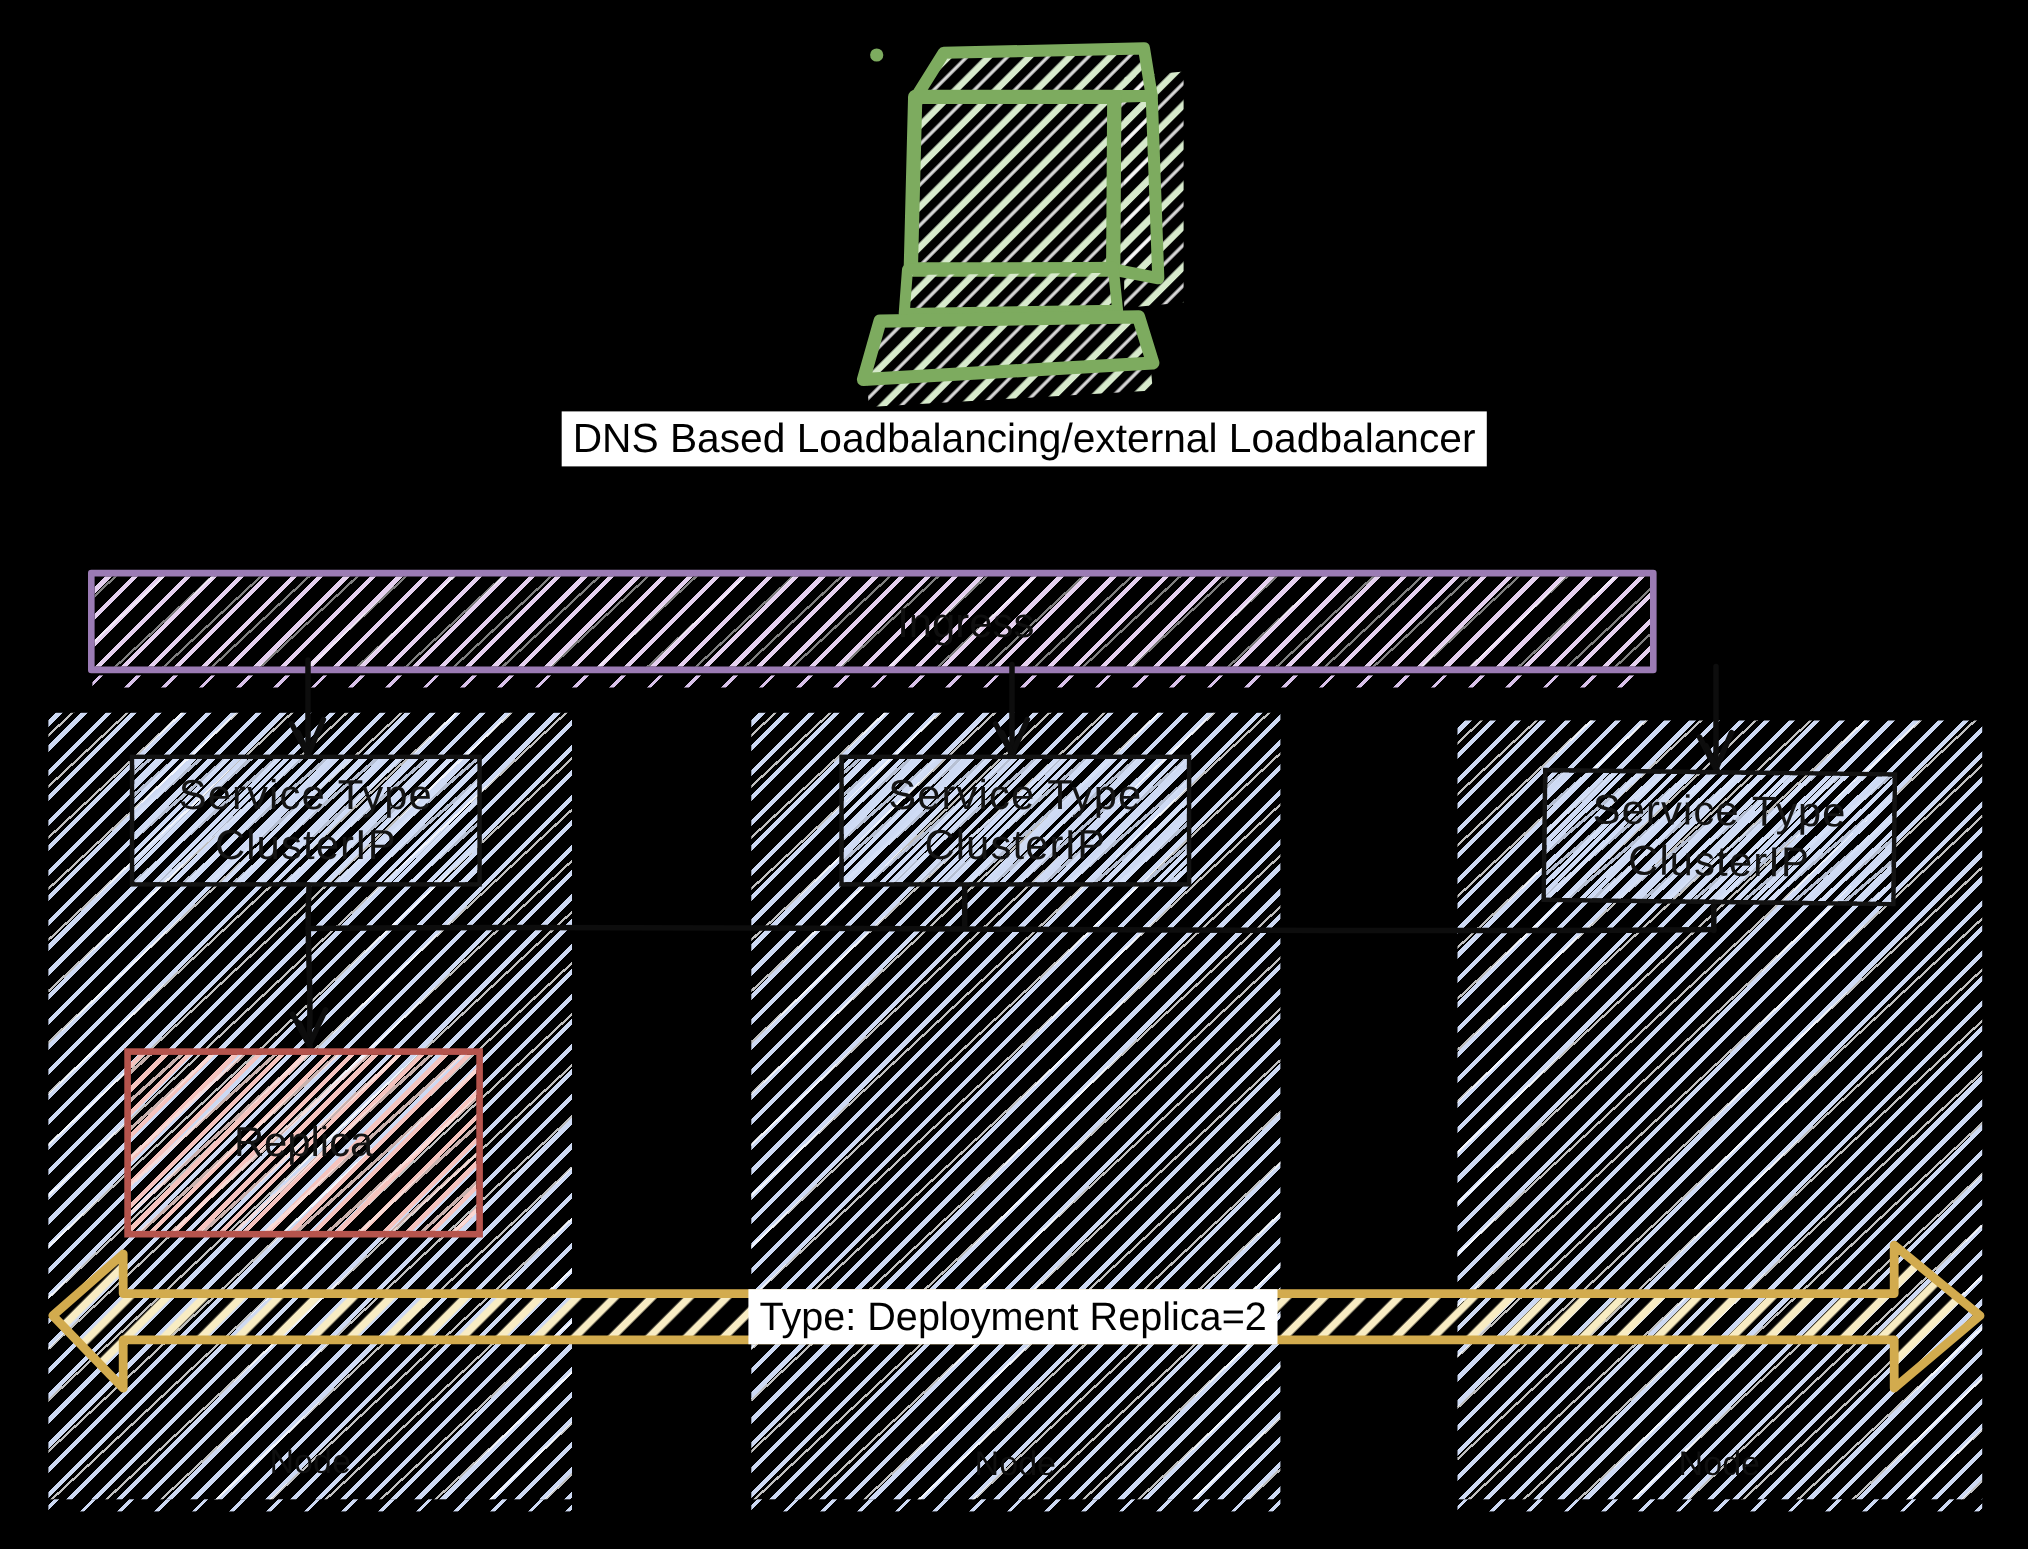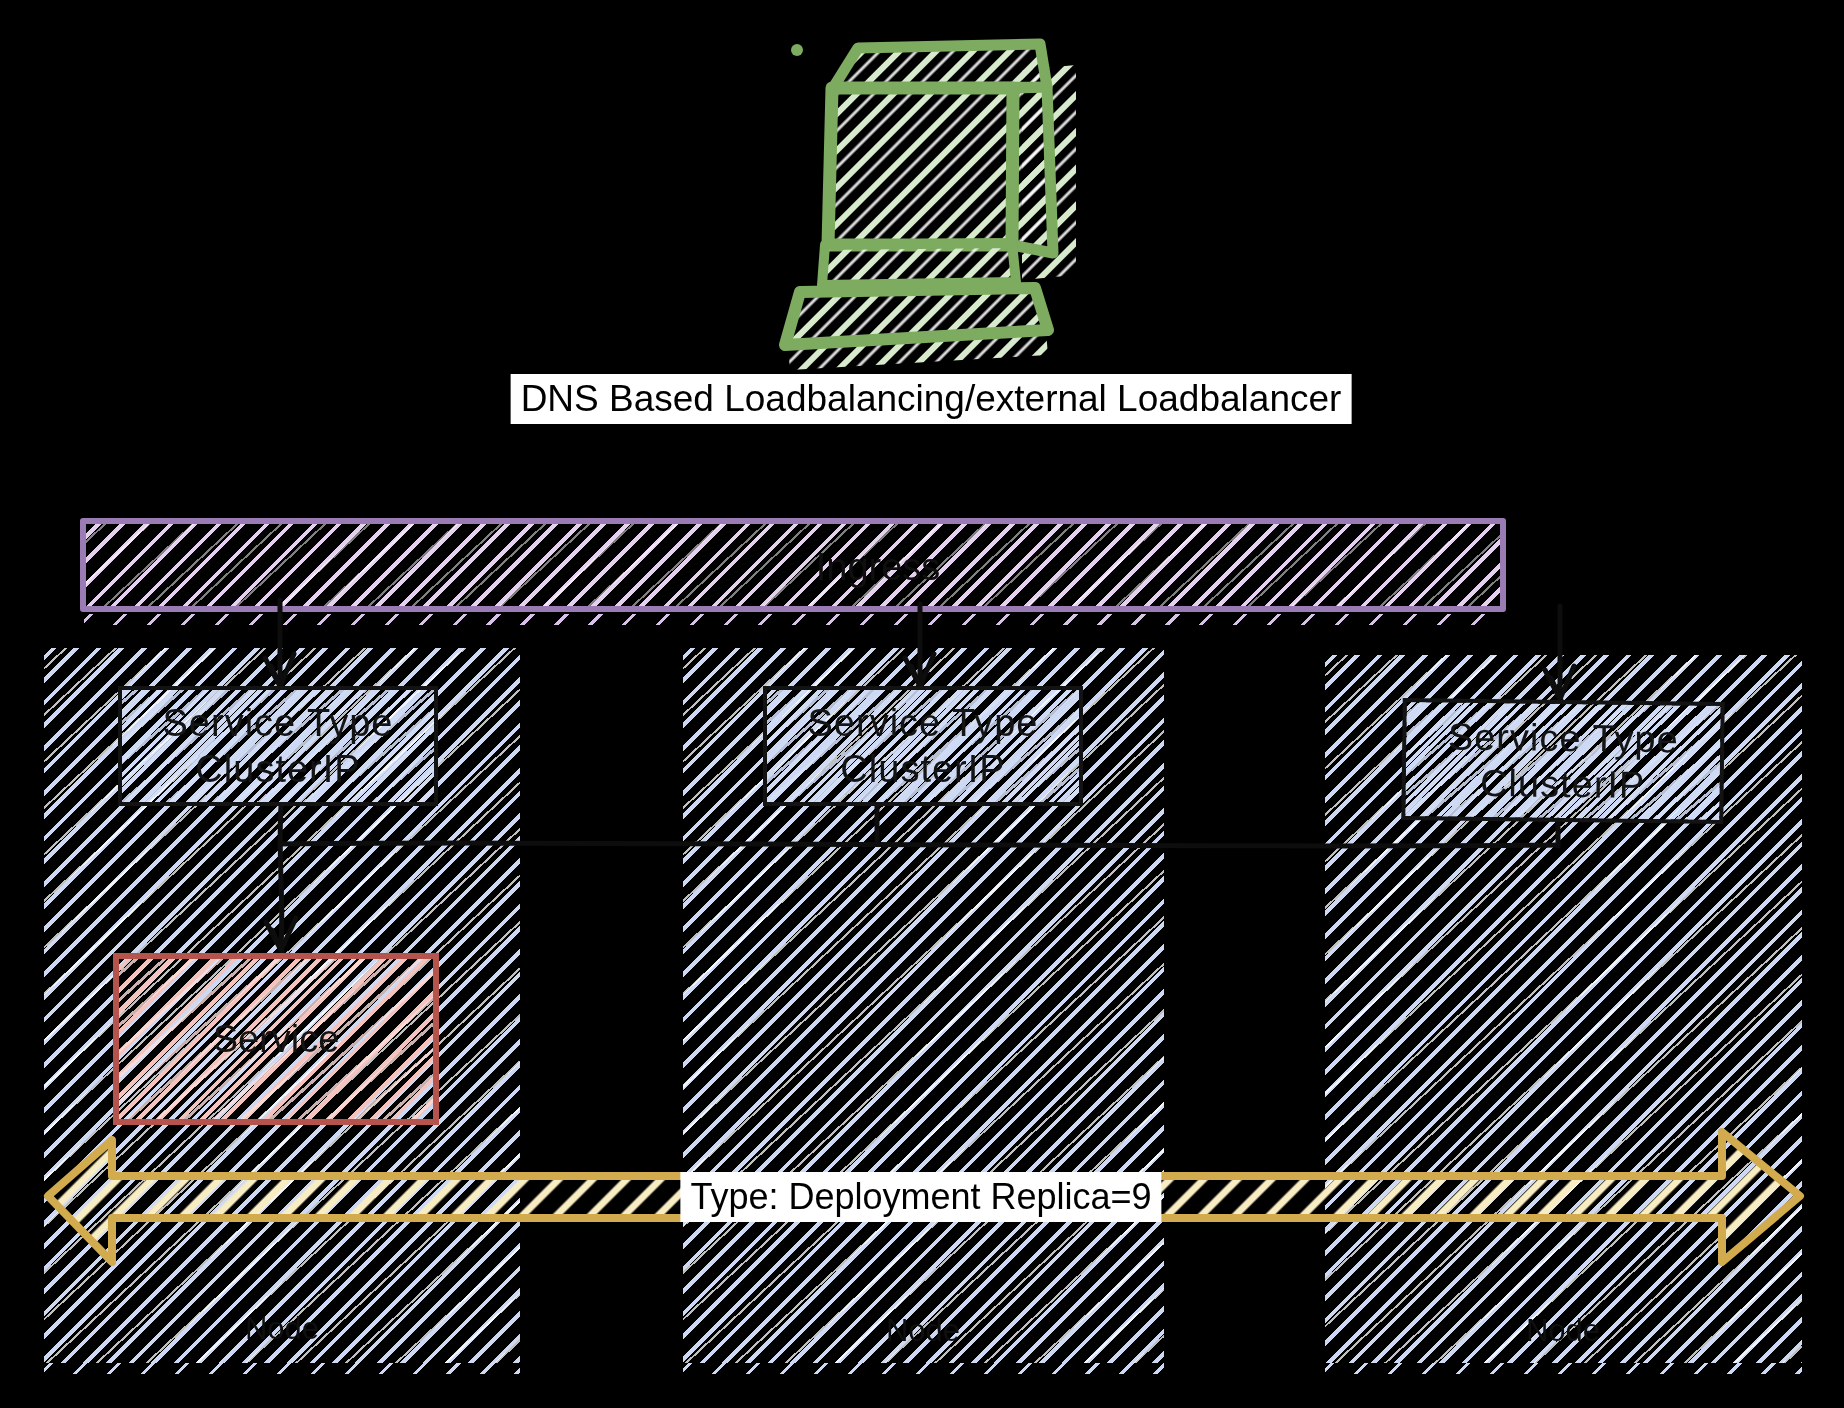--- a/index.html
+++ b/index.html
@@ -132,31 +132,31 @@
   <div class="abs z3 service-box" style="left:763px;top:686px;width:320px;height:120px">
     <span>Service Type</span>
     <span>ClusterIP</span>
   </div>
   <div class="abs z3 service-box" style="left:1402px;top:700px;width:322px;height:122px;transform:rotate(0.7deg)">
     <span>Service Type</span>
     <span>ClusterIP</span>
   </div>
 
   <div class="abs z3 gateway-box" style="left:113px;top:953px;width:326px;height:172px">
-    <span>Service</span>
+    <span>Replica</span>
   </div>
 
   <div class="abs z6 node-label" style="left:282px;top:1311px;transform:translateX(-50%)">Node</div>
   <div class="abs z6 node-label" style="left:923px;top:1313px;transform:translateX(-50%)">Node</div>
   <div class="abs z6 node-label" style="left:1563px;top:1313px;transform:translateX(-50%)">Node</div>
 
   <svg class="abs z4" style="left:0;top:0" width="1844" height="1408" viewBox="0 0 1844 1408">
     <defs>
       <pattern id="yh" width="24" height="24" patternUnits="userSpaceOnUse" patternTransform="rotate(45)">
         <line x1="5" y1="-2" x2="5" y2="26" stroke="#f8ecc3" stroke-width="7"></line>
       </pattern>
     </defs>
     <polygon points="48,1196 112,1140 112,1176 1722,1176 1722,1132 1800,1196 1722,1262 1722,1218 112,1218 112,1262" fill="url(#yh)" stroke="#d2ab4e" stroke-width="8" stroke-linejoin="round"></polygon>
   </svg>
 
-  <div class="abs z6 white-strip arrow-strip" style="left:921px;top:1197px;transform:translate(-50%,-50%)">Type: Deployment Replica=9</div>
+  <div class="abs z6 white-strip arrow-strip" style="left:921px;top:1197px;transform:translate(-50%,-50%)">Type: Deployment Replica=2</div>
 
 </div>
 
 </body></html>

